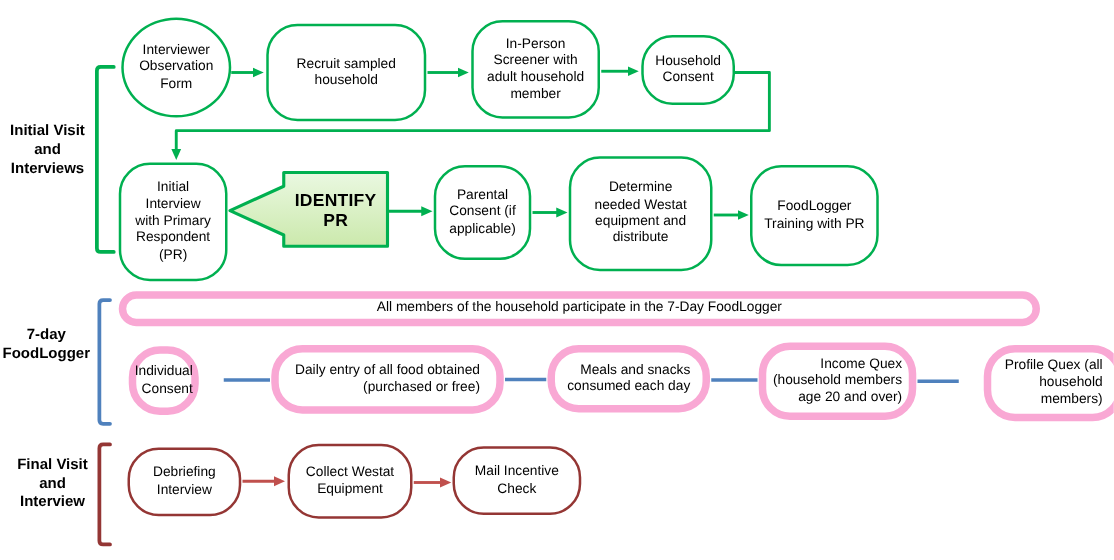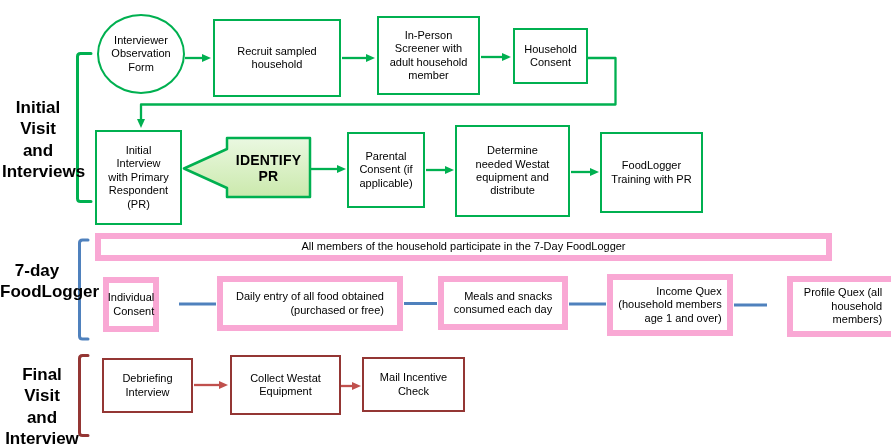--- a/index.html
+++ b/index.html
@@ -2,26 +2,26 @@
 <html><head>
 <meta charset="utf-8">
 <style>
   html,body{margin:0;padding:0;background:#fff;}
   body{width:891px;height:448px;position:relative;overflow:hidden;
        font-family:"Liberation Sans",sans-serif;color:#000;}
   .layer{position:absolute;left:0;top:0;}
   .node{position:absolute;box-sizing:border-box;background:#fff;
         display:flex;align-items:center;justify-content:center;
         text-align:center;font-size:11px;line-height:1.22;white-space:pre-line;
-        padding:1px 2px;}
+        padding:1px 2px;border-radius:25px;}
   .green-b{border:2px solid #00B050;}
   .blue-b{border:6px solid #f9a8d4;text-align:right;}
   .red-b{border:2px solid #943634;}
   .ellipse{border-radius:50%;}
-  .seclabel{position:absolute;font-weight:bold;font-size:17px;line-height:1.26;
+  .seclabel{position:absolute;font-weight:bold;font-size:12px;line-height:1.26;
             text-align:center;white-space:pre-line;}
   .idtext{position:absolute;display:flex;align-items:center;justify-content:center;
           text-align:center;font-size:14px;font-weight:600;letter-spacing:.2px;}
 </style>
 </head>
 <body>
 
 <svg class="layer" width="891" height="448" viewBox="0 0 891 448">
   <defs>
     <marker id="mGreen" markerUnits="userSpaceOnUse" markerWidth="10" markerHeight="10" refX="1" refY="5" orient="auto">
@@ -97,23 +97,23 @@
 
 <div class="node blue-b" style="left:95px;top:233px;width:737px;height:28px;">All members of the household participate in the 7-Day FoodLogger</div>
 <div class="node blue-b" style="left:103px;top:277px;width:56px;height:55px;">Individual
 Consent</div>
 <div class="node blue-b" style="left:217px;top:276px;width:186px;height:55px;">Daily entry of all food obtained
 (purchased or free)</div>
 <div class="node blue-b" style="left:438px;top:276px;width:130px;height:54px;">Meals and snacks
 consumed each day</div>
 <div class="node blue-b" style="left:607px;top:274px;width:126px;height:62px;">Income Quex
 (household members
-age 1 and over)</div>
+age 20 and over)</div>
 <div class="node blue-b" style="left:768px;top:276px;width:112px;height:61px;margin-left:19px;">Profile Quex (all
 household
 members)</div>
 
 <div class="node red-b" style="left:102px;top:358px;width:91px;height:55px;">Debriefing
 Interview</div>
-<div class="node red-b" style="left:230px;top:355px;width:111px;height:60px;">Collect Westat
+<div class="node red-b" style="left:230px;top:355px;width:100px;height:60px;">Collect Westat
 Equipment</div>
 <div class="node red-b" style="left:362px;top:357px;width:103px;height:55px;">Mail Incentive
 Check</div>
 
 </body></html>

